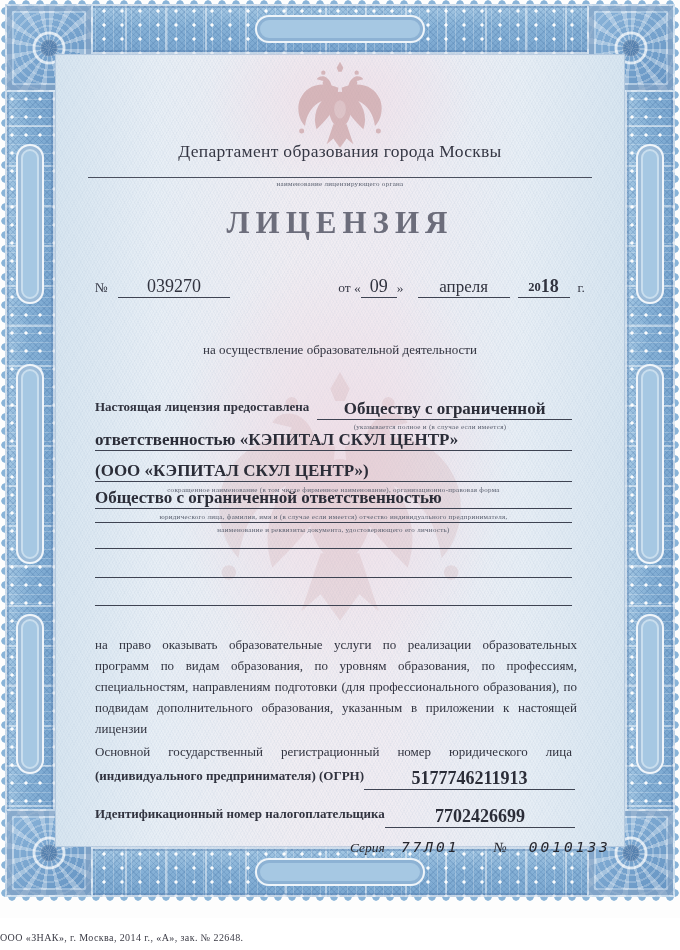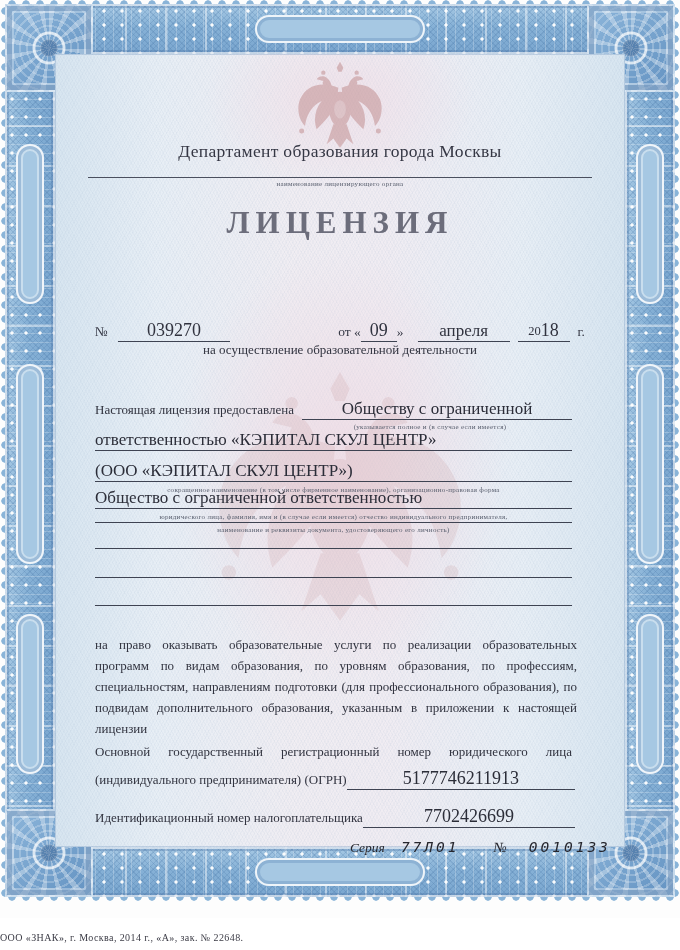--- a/index.html
+++ b/index.html
@@ -98,30 +98,30 @@
   .authority-rule{top:177px;left:88px;right:88px;border-top:1px solid #4a4f5e;height:0;}
   .caption{font-size:7px;color:#585e6d;letter-spacing:.3px;text-align:center;line-height:8px;}
   .authority-caption{top:180px;left:88px;right:88px;}
   .doc-title{top:205px;left:0;right:0;text-align:center;font-size:31px;font-weight:bold;letter-spacing:6px;color:#6c6d7b;}
 
   .numrow{top:276px;left:95px;right:95px;display:flex;align-items:flex-end;}
   .numrow .small{font-size:13.5px;padding-bottom:2px;color:#353744;}
   .uline{border-bottom:1.5px solid #3e4352;text-align:center;}
   .num-val{width:112px;font-size:18px;margin-left:10px;}
   .sp{flex:1;}
-  .day-val{width:36px;font-size:18px;margin-top:44px;}
+  .day-val{width:36px;font-size:18px;}
   .month-val{width:92px;font-size:17px;margin-left:8px;}
-  .year-wrap{border-bottom:1.5px solid #3e4352;display:flex;align-items:flex-end;width:52px;margin-left:8px;justify-content:center;}
+  .year-wrap{border-bottom:1.5px solid #3e4352;display:flex;align-items:flex-end;width:52px;margin-left:8px;justify-content:center;font-weight:bold;}
   .year-cent{font-size:12.5px;padding-bottom:2px;}
   .year-val{font-size:18px;}
   .gap-l{margin-left:8px;} .gap-r{margin-right:6px;}
 
   .subtitle{top:342px;left:0;right:0;text-align:center;font-size:13px;color:#31333f;}
 
-  .flexline{display:flex;align-items:flex-end;}
+  .flexline{display:flex;font-weight:bold;}
   .lbl{font-size:13px;white-space:nowrap;padding-bottom:2px;color:#31333f;}
   .fill{flex:1;}
   .val{font-size:17px;color:#2b2d38;}
   .row1{top:399px;left:95px;right:108px;}
   .row1 .val{margin-left:8px;}
   .cap1{top:423px;left:288px;right:108px;}
   .row2{top:430px;left:95px;right:108px;}
   .row3{top:461px;left:95px;right:108px;}
   .cap3{top:486px;left:95px;right:108px;}
   .row4{top:488px;left:95px;right:108px;}

